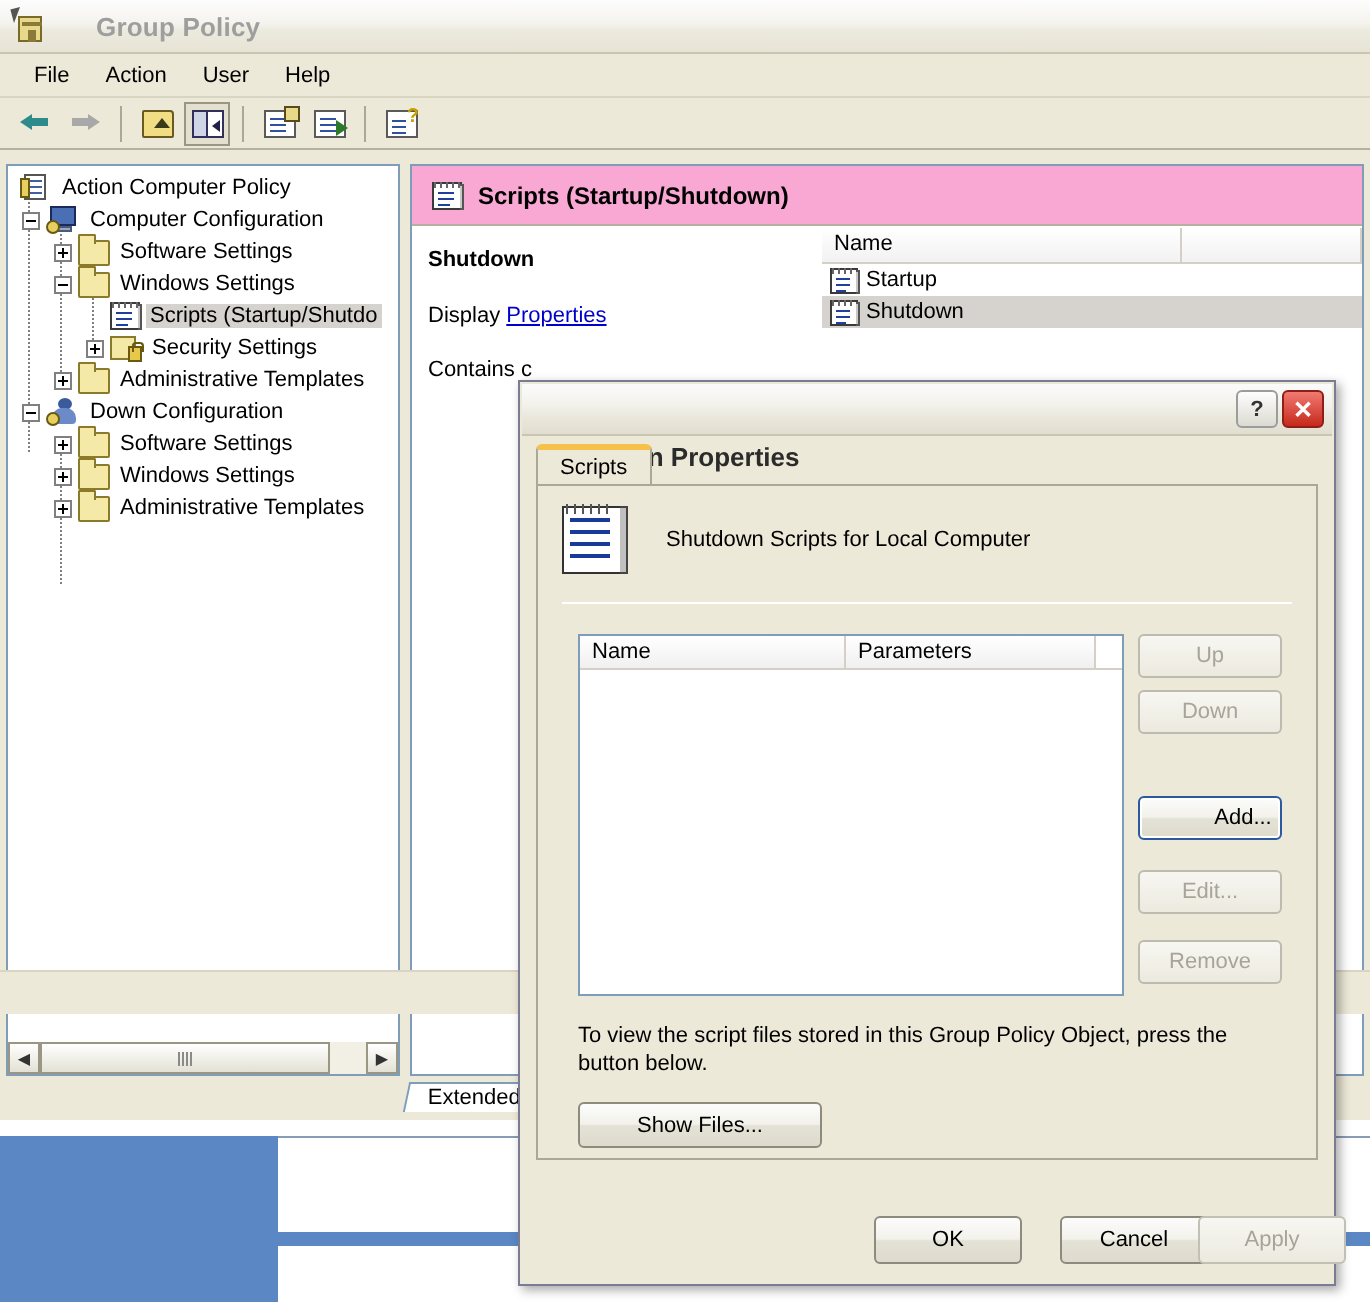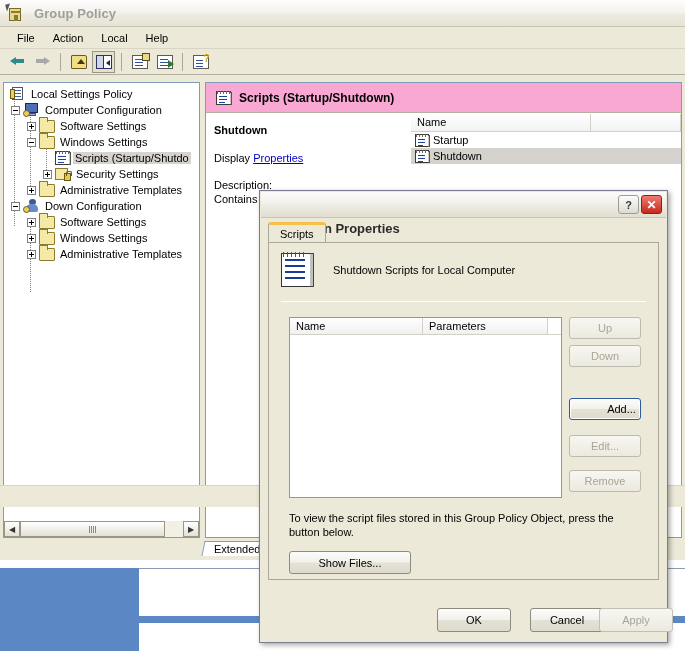--- a/index.html
+++ b/index.html
@@ -40,21 +40,21 @@
     border-top: none; border-left: none;
   }
   #titlebar {
     position: absolute; left: 0; top: 0; width: 685px; height: 27px;
     background: linear-gradient(to bottom, #fdfdfd 0%, #f4f3ee 45%, #eceadd 60%, #e7e4d6 100%);
     border-bottom: 1px solid #c9c5b4;
     display: flex; align-items: center; padding-left: 6px;
   }
   #title-text {
     font-size: 13px; font-weight: bold; color: #9e9e9e;
-    margin-left: 10px; letter-spacing: 0.1px;
+    margin-left: 24px; letter-spacing: 0.1px;
   }
   .gp-icon { width: 18px; height: 18px; position: relative; }
   .gp-icon .bld {
     position: absolute; left: 3px; top: 4px; width: 12px; height: 13px;
     background: #e8d88a; border: 1px solid #7a6a2a;
   }
   .gp-icon .bld::before {
     content: ""; position: absolute; left: 1px; top: 2px; width: 10px; height: 2px;
     background: #8a7a3a;
   }
@@ -486,21 +486,21 @@
     <span class="gp-icon">
       <span class="bld"></span>
         <span class="ptr"></span>
     </span>
     <span id="title-text">Group Policy</span>
   </div>
 
   <div id="menubar">
     <div class="menu-item">File</div>
     <div class="menu-item">Action</div>
-    <div class="menu-item">Local</div>
+    <div class="menu-item">User</div>
     <div class="menu-item">Help</div>
   </div>
 
   <div id="toolbar">
     <div class="tb-btn">
       <span class="arrow-l"></span>
     </div>
     <div class="tb-btn">
       <span class="arrow-r"></span>
     </div>
@@ -550,21 +550,21 @@
 
         <div class="tnode">
           <span class="exp-spacer" style="width:4px"></span>
           <span class="ic-policy">
             <span class="pg"></span>
             <span class="l" style="top:3px"></span>
               <span class="l" style="top:6px"></span>
             <span class="l" style="top:9px"></span>
             <span class="sc"></span>
           </span>
-          <span class="lbl">Local Settings Policy</span>
+          <span class="lbl">Action Computer Policy</span>
         </div>
 
         <div class="tnode">
           <span class="indent" style="width:5px"></span>
           <span class="expander"></span>
           <span class="ic-computer">
             <span class="mon"></span>
               <span class="base"></span>
               <span class="gear"></span>
           </span>
@@ -671,21 +671,20 @@
       </div>
 
       <div id="rp-body">
         <div id="rp-left">
           <div class="rp-h">Shutdown</div>
           <div class="rp-line">
             <span>Display</span>
             <span class="rp-link">Properties</span>
           </div>
           <div class="rp-desc">
-            <div>Description:</div>
             <div>Contains c</div>
           </div>
         </div>
 
         <div id="rp-right">
           <div class="lv-header">
             <div class="lv-col" style="width:180px">Name</div>
             <div class="lv-col" style="width:90px"></div>
           </div>
           <div class="lv-row">

